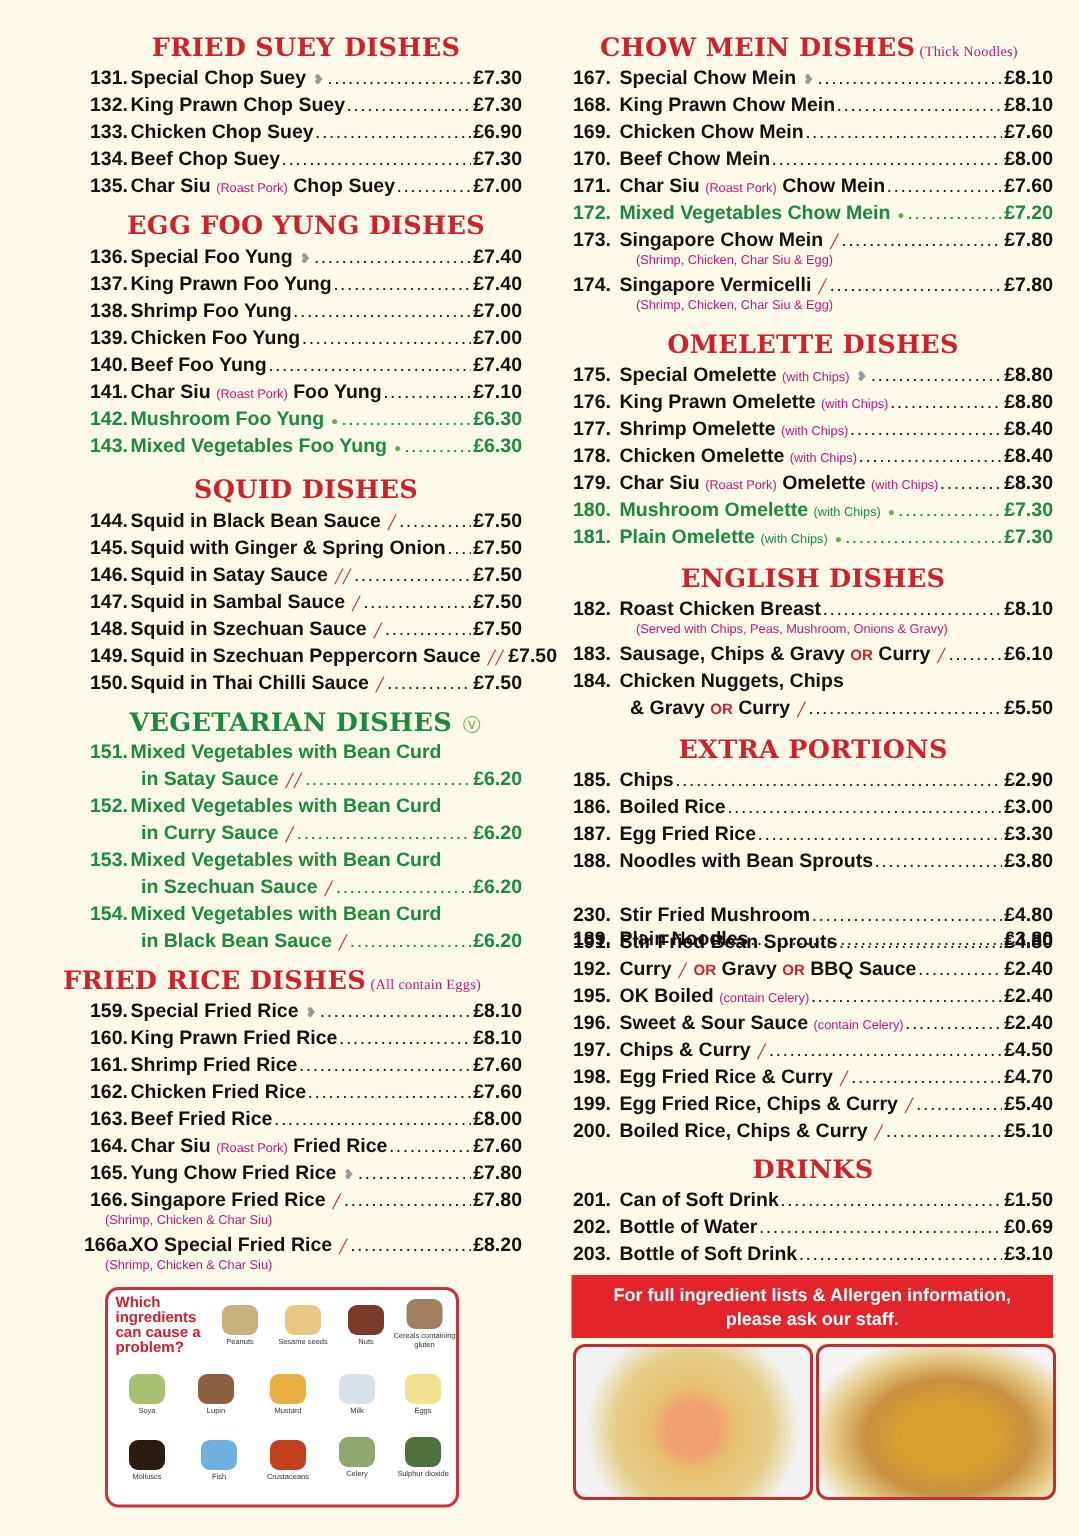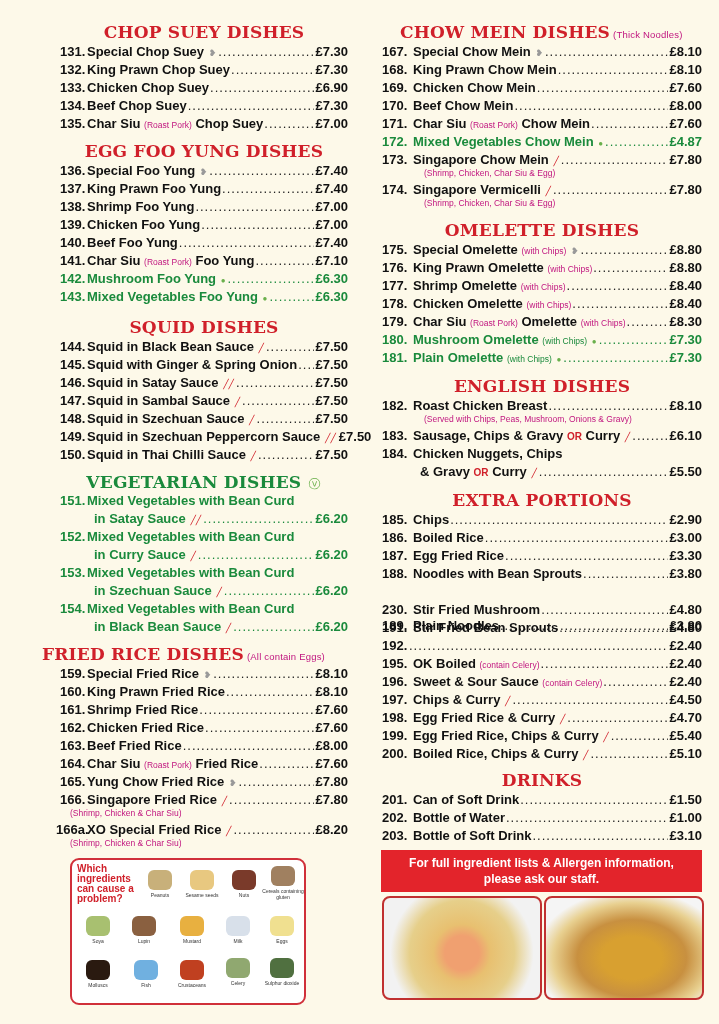--- a/index.html
+++ b/index.html
@@ -4,21 +4,21 @@
 <style>
   html, body { margin:0; padding:0; }
   body { width:719px; height:1024px; background:#fdf9e9; overflow:hidden; position:relative;
          font-family:"Liberation Sans", sans-serif; color:#111; }
   .col { position:absolute; top:0; }
   .col-left { left:60px; width:288px; }
   .col-right { left:382px; width:320px; }
   .heading { font-family:"DejaVu Serif", serif; font-weight:bold; color:#d0202a; text-align:center;
              font-size:17px; letter-spacing:0.2px; position:absolute; white-space:nowrap; }
   .heading.green { color:#1a8a3c; }
-  .heading .sub { font-family:Liberation Sans, sans-serif; font-size:9.5px; font-weight:normal; color:#c0157f; margin-left:3px;margin-top:38px; }
+  .heading .sub { font-family:Liberation Serif, serif; font-size:9.5px; font-weight:normal; color:#c0157f; margin-left:3px;margin-top:38px; }
   .row { position:absolute; left:0; right:0; height:18px; display:flex; align-items:baseline;
          font-size:13px; font-weight:bold; white-space:nowrap; line-height:18px; }
   .row .num { width:22px; flex:none; text-align:left; }
   .col-right .row .num { width:26px; }
   .row .name { flex:none; padding-left:5px; }
   .row .dots { flex:1; overflow:hidden; color:#222; letter-spacing:1px; font-weight:normal; margin:0 1px; }
   .row .dots::before { content:"........................................................................................................................"; }
   .row .price { flex:none; }
   .row.green { color:#1a8a3c; }
   .row.green .dots { color:#1a8a3c; }
@@ -40,21 +40,21 @@
             text-align:center; font-weight:bold; font-size:12px; line-height:16px; padding-top:5px; box-sizing:border-box; }
   .photo { position:absolute; top:896px; height:100px; border:2px solid #c03030; border-radius:8px; overflow:hidden; }
   .photo-1 { left:382px; width:156px; background:radial-gradient(circle at 50% 55%, #f0a070 0 18%, #e8c070 30%, #e6cf8a 55%, #f2f2f2 75%); }
   .photo-2 { left:544px; width:156px; background:radial-gradient(ellipse at 55% 60%, #d8a030 0 25%, #c89040 45%, #e8d090 65%, #f5f5f5 80%); }
 </style>
 </head>
 <body>
 
 <div class="col col-left">
 
-  <div class="heading" style="top:22px;left:0;right:0;">CHOP SUEY DISHES</div>
+  <div class="heading" style="top:22px;left:0;right:0;">FRIED SUEY DISHES</div>
   <div class="row" style="top:43px">
       <span class="num">131.</span>
       <span class="name"><span>Special Chop Suey</span> <span class="ic prawn">❥</span></span>
       <span class="dots"></span>
       <span class="price">£7.30</span>
     </div>
   <div class="row" style="top:61px">
       <span class="num">132.</span>
       <span class="name">King Prawn Chop Suey</span>
       <span class="dots"></span>
@@ -321,21 +321,21 @@
   <div class="row" style="top:115px">
       <span class="num">171.</span>
       <span class="name"><span>Char Siu</span> <span class="note">(Roast Pork)</span> <span>Chow Mein</span></span>
       <span class="dots"></span>
       <span class="price">£7.60</span>
     </div>
   <div class="row green" style="top:133px">
       <span class="num">172.</span>
       <span class="name"><span>Mixed Vegetables Chow Mein</span> <span class="ic veg">●</span></span>
       <span class="dots"></span>
-      <span class="price">£4.87</span>
+      <span class="price">£7.20</span>
     </div>
   <div class="row" style="top:151px">
       <span class="num">173.</span>
       <span class="name"><span>Singapore Chow Mein</span> <span class="ic chilli">╱</span></span>
       <span class="dots"></span>
       <span class="price">£7.80</span>
     </div>
   <div class="subnote" style="top:168px;left:42px">(Shrimp, Chicken, Char Siu &amp; Egg)</div>
   <div class="row" style="top:181px">
       <span class="num">174.</span>
@@ -452,20 +452,21 @@
       <span class="price">£4.80</span>
     </div>
   <div class="row" style="top:619px">
       <span class="num">191.</span>
       <span class="name">Stir Fried Bean Sprouts</span>
       <span class="dots"></span>
       <span class="price">£4.80</span>
     </div>
   <div class="row" style="top:637px">
       <span class="num">192.</span>
+      <span class="name"><span>Curry</span> <span class="ic chilli">╱</span> <span class="or">OR</span> <span>Gravy</span> <span class="or">OR</span> <span>BBQ Sauce</span></span>
       <span class="dots"></span>
       <span class="price">£2.40</span>
     </div>
   <div class="row" style="top:655px">
       <span class="num">195.</span>
       <span class="name"><span>OK Boiled</span> <span class="note">(contain Celery)</span></span>
       <span class="dots"></span>
       <span class="price">£2.40</span>
     </div>
   <div class="row" style="top:673px">
@@ -503,21 +504,21 @@
   <div class="row" style="top:791px">
       <span class="num">201.</span>
       <span class="name">Can of Soft Drink</span>
       <span class="dots"></span>
       <span class="price">£1.50</span>
     </div>
   <div class="row" style="top:809px">
       <span class="num">202.</span>
       <span class="name">Bottle of Water</span>
       <span class="dots"></span>
-      <span class="price">£1.00</span>
+      <span class="price">£0.69</span>
     </div>
   <div class="row" style="top:827px">
       <span class="num">203.</span>
       <span class="name">Bottle of Soft Drink</span>
       <span class="dots"></span>
       <span class="price">£3.10</span>
     </div>
 </div>
 
 <div class="banner">

